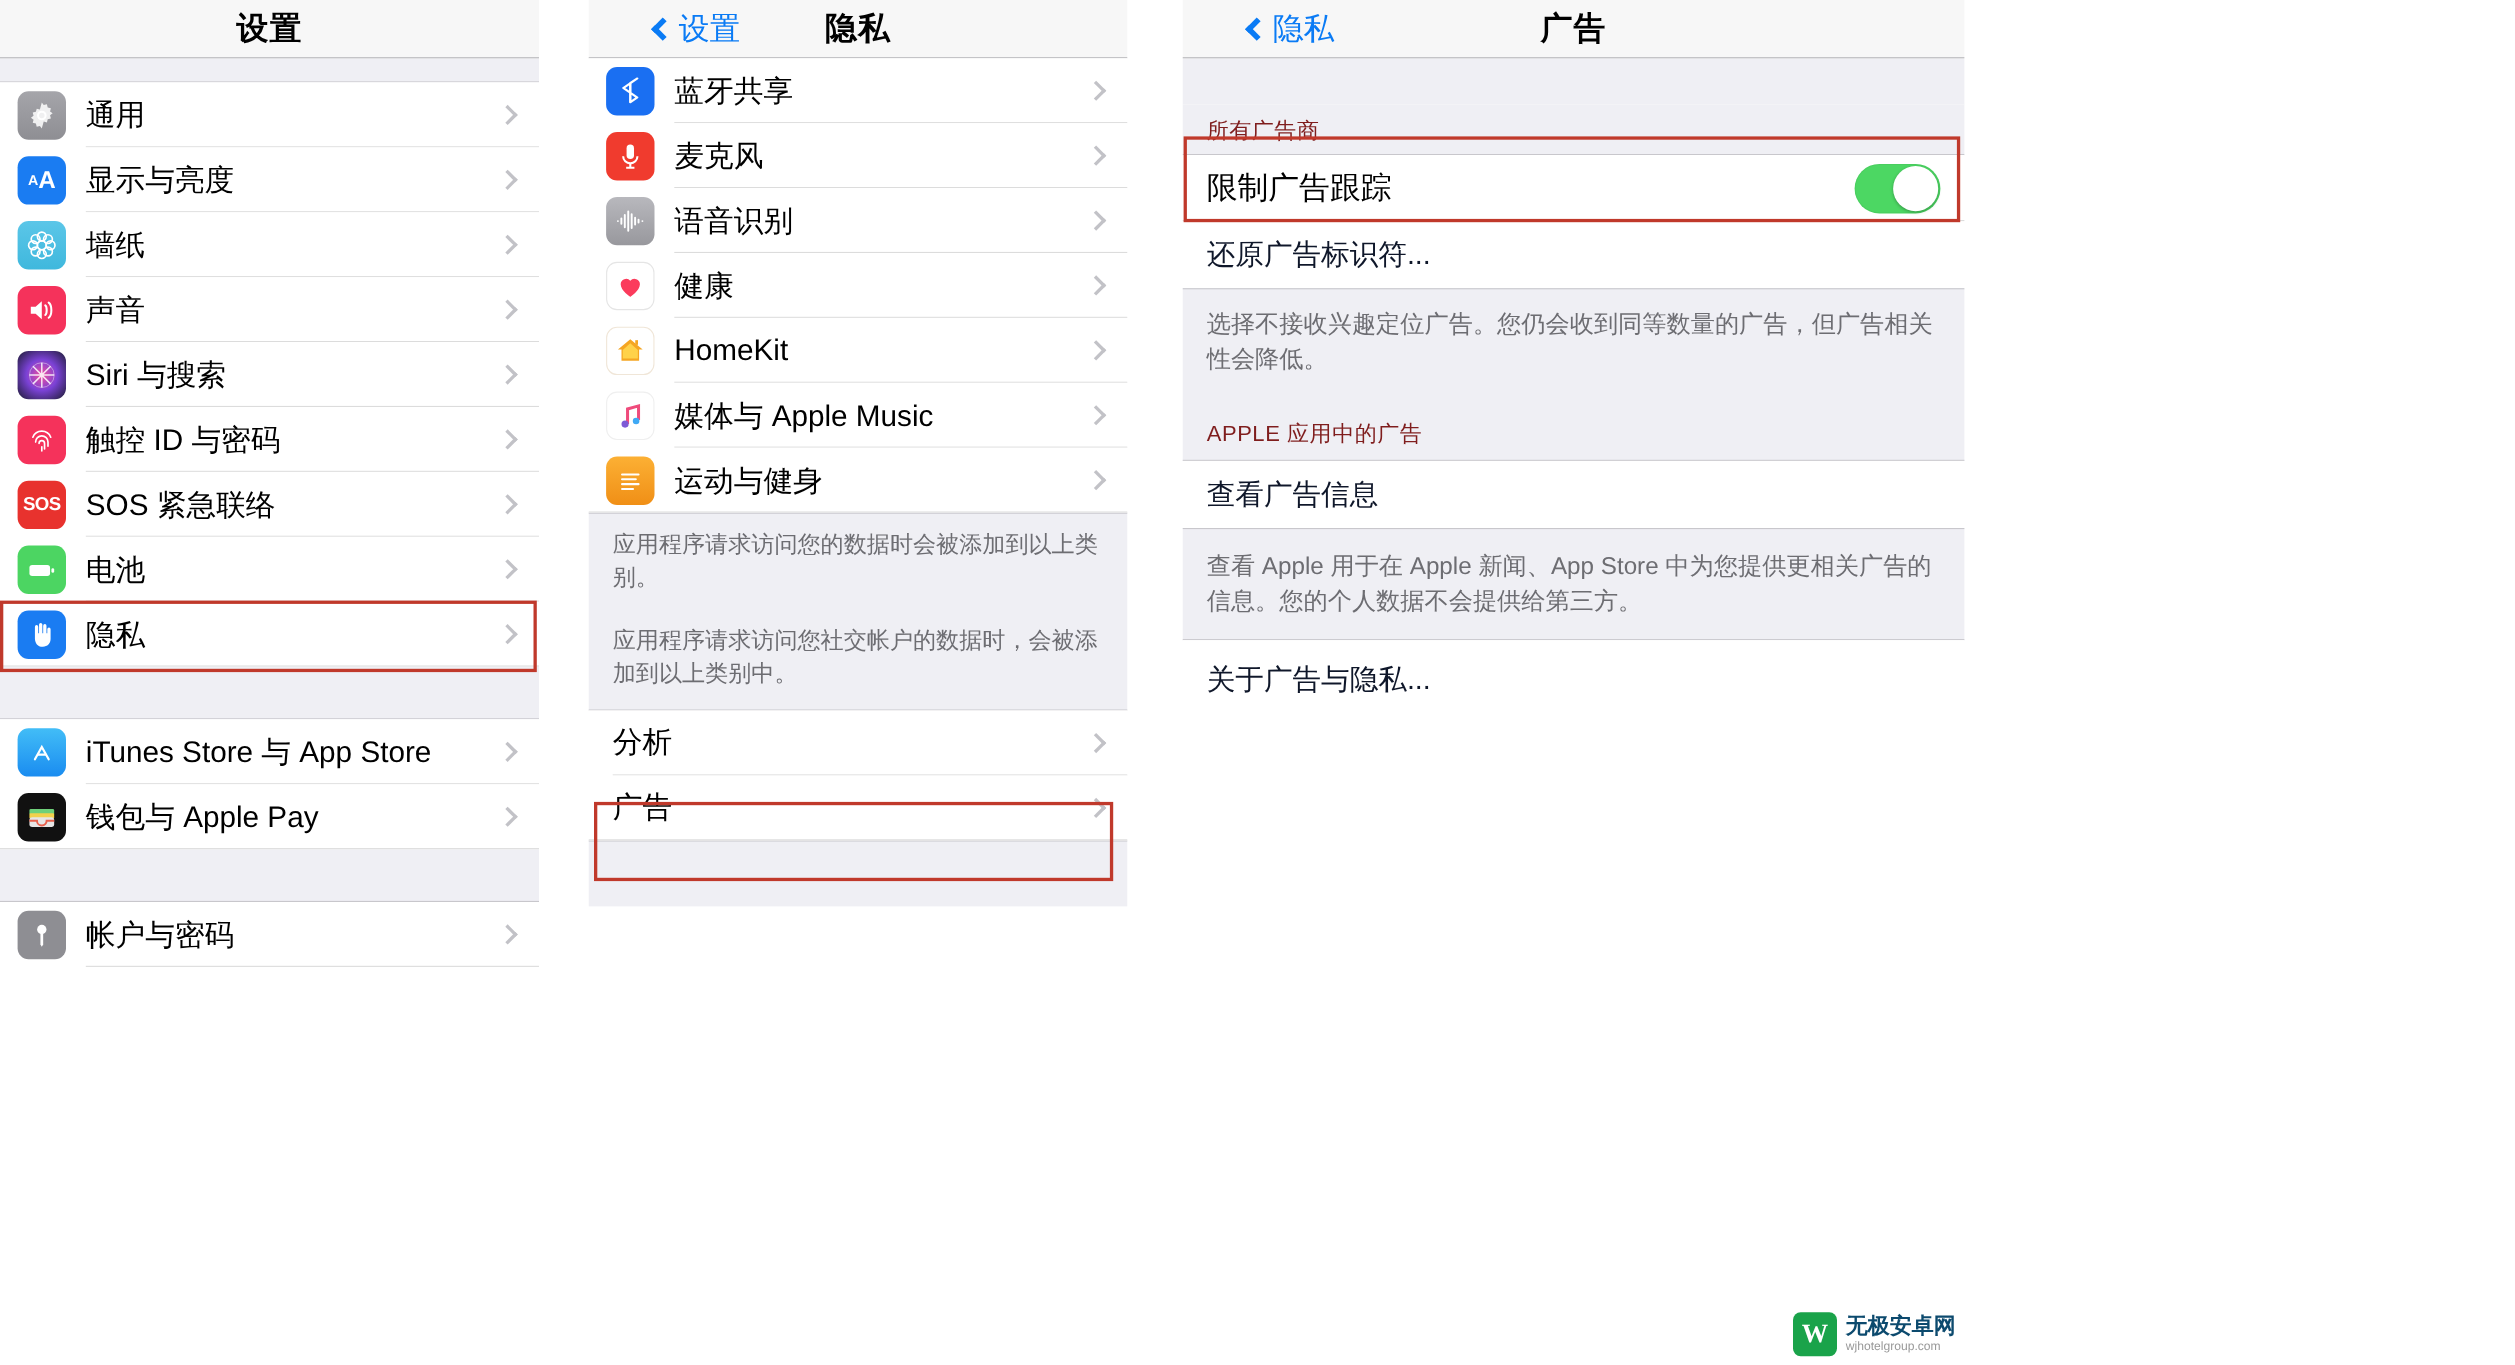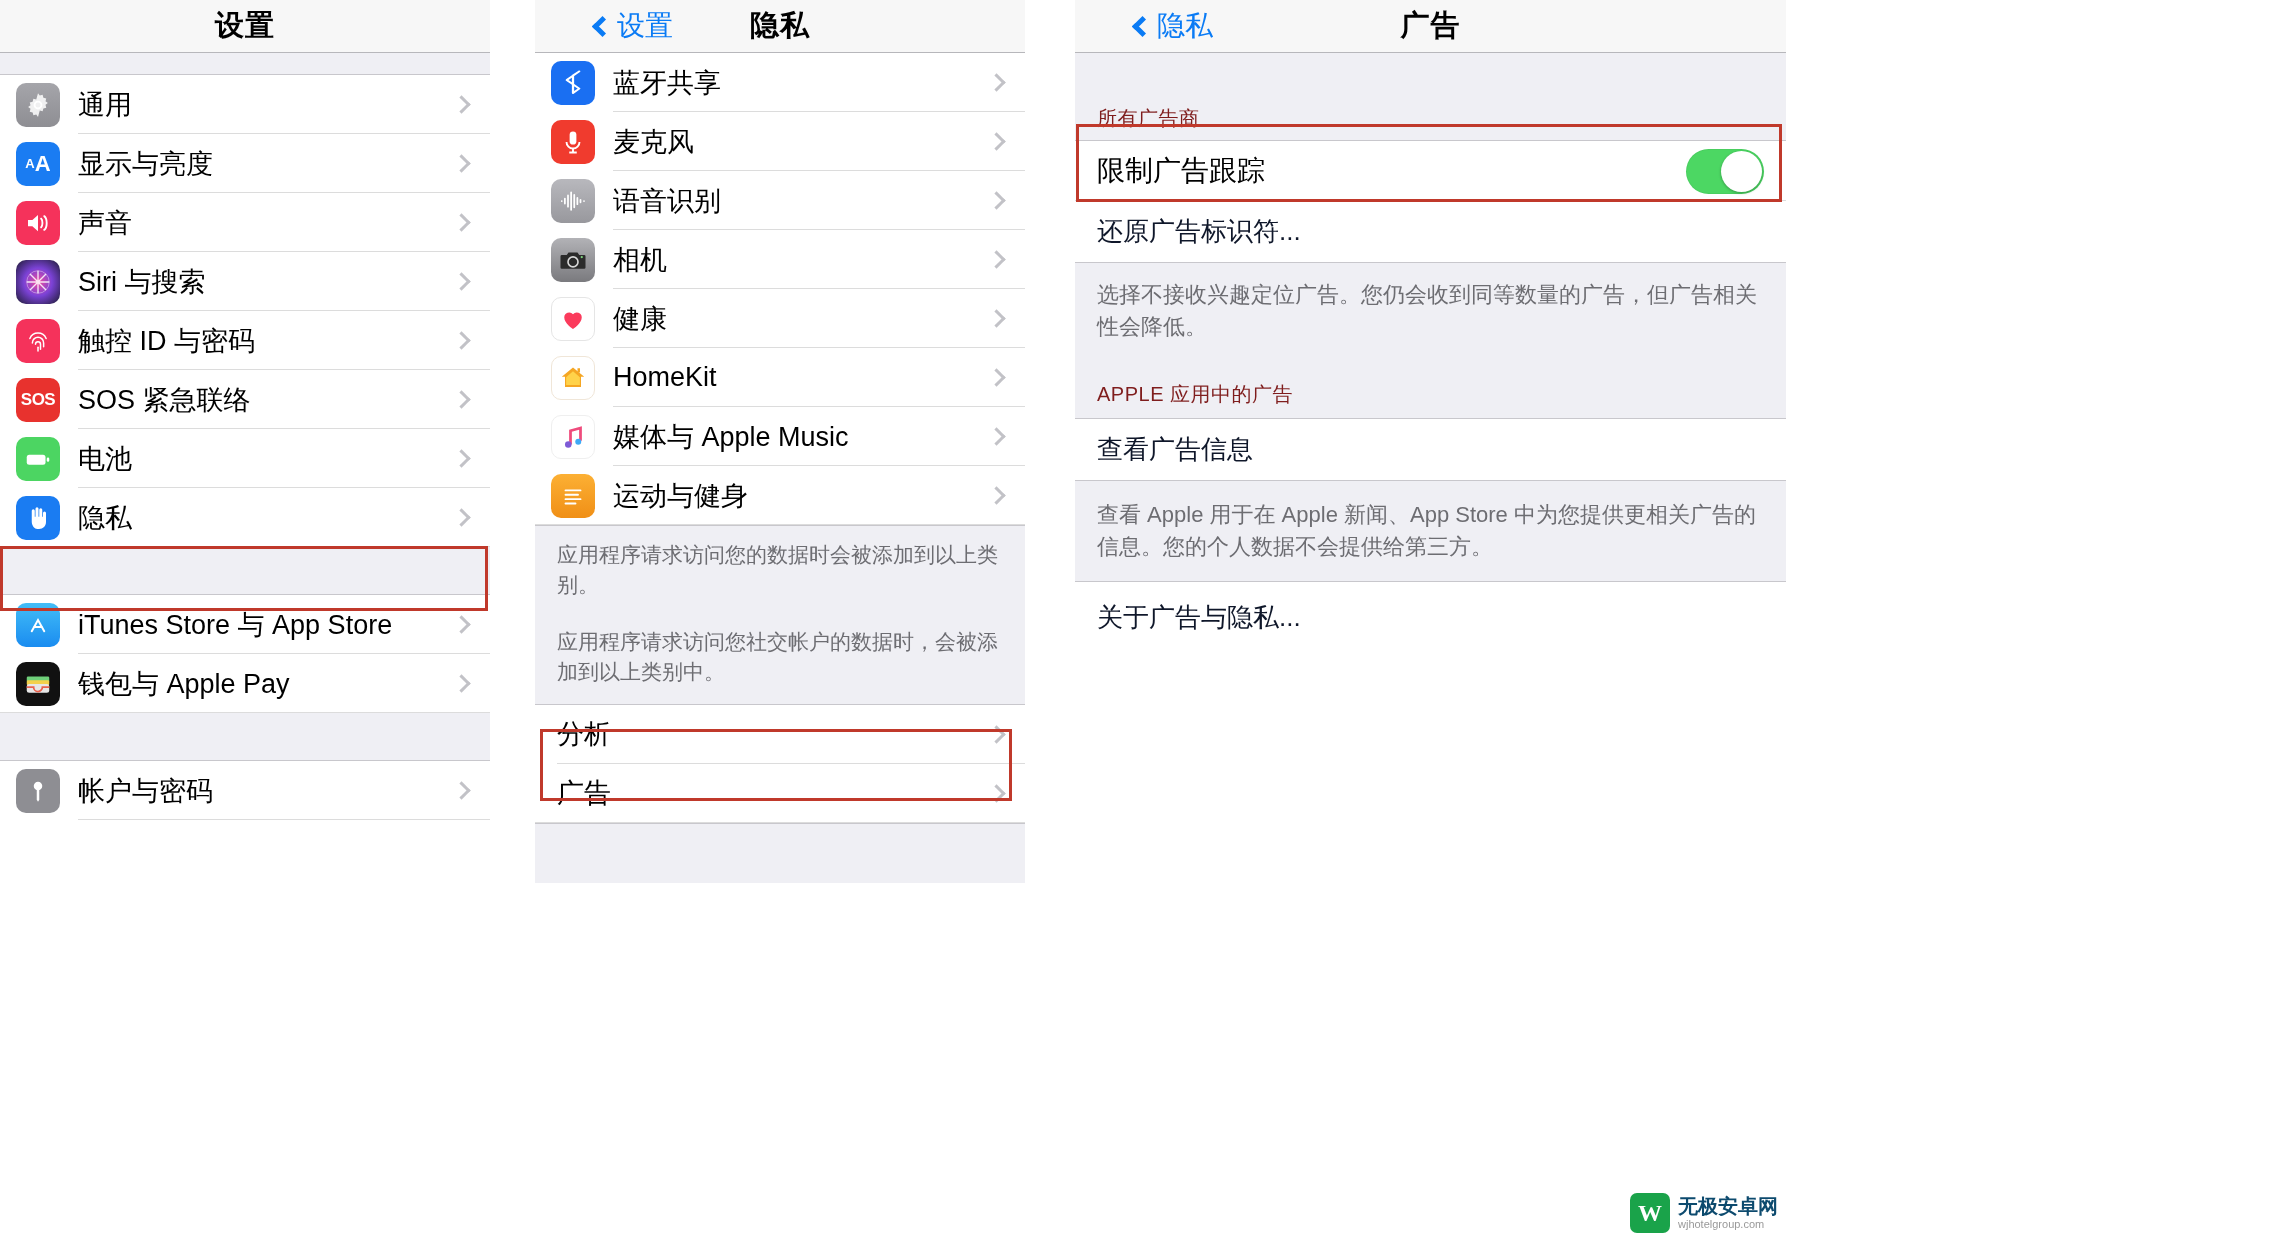--- a/index.html
+++ b/index.html
@@ -233,20 +233,38 @@
       <div class="row">
         <div class="icon ic-aa">
           <span style="font-size:13px;">A</span>
             <span style="font-size:22px;">A</span>
         </div>
         <div class="row-label">显示与亮度</div>
         <div class="chev"></div>
         <div class="sep"></div>
       </div>
 
+      <div class="row">
+        <div class="icon ic-wall">
+          <svg class="glyph" viewBox="0 0 24 24" fill="none" stroke="#fff" stroke-width="1.2">
+              <circle cx="12" cy="12" r="3.2"></circle>
+              <circle cx="12" cy="5.6" r="3.2"></circle>
+              <circle cx="12" cy="18.4" r="3.2"></circle>
+              <circle cx="5.6" cy="12" r="3.2"></circle>
+              <circle cx="18.4" cy="12" r="3.2"></circle>
+              <circle cx="7.5" cy="7.5" r="3.2"></circle>
+              <circle cx="16.5" cy="7.5" r="3.2"></circle>
+              <circle cx="7.5" cy="16.5" r="3.2"></circle>
+              <circle cx="16.5" cy="16.5" r="3.2"></circle>
+            </svg>
+        </div>
+        <div class="row-label">墙纸</div>
+        <div class="chev"></div>
+        <div class="sep"></div>
+      </div>
 
       <div class="row">
         <div class="icon ic-sound">
           <svg class="glyph" viewBox="0 0 24 24" fill="#fff">
               <path d="M4 9.5v5h3.5l4.5 4V5.5l-4.5 4H4z"></path>
               <path d="M14.5 8.5c1.4 1 1.4 6 0 7" stroke="#fff" stroke-width="1.5" fill="none" stroke-linecap="round"></path>
               <path d="M17 6.5c2.6 1.8 2.6 9.2 0 11" stroke="#fff" stroke-width="1.5" fill="none" stroke-linecap="round"></path>
             </svg>
         </div>
         <div class="row-label">声音</div>
@@ -402,32 +420,20 @@
         <div class="icon ic-voice">
           <svg class="glyph" viewBox="0 0 24 24" stroke="#fff" stroke-width="1.4" stroke-linecap="round">
               <path d="M3 12h.01M5.5 10v4M8 7.5v9M10.5 5v14M13 7v10M15.5 9.5v5M18 11v2M20.8 12h.01"></path>
             </svg>
         </div>
         <div class="row-label">语音识别</div>
         <div class="chev"></div>
         <div class="sep"></div>
       </div>
 
-      <div class="row">
-        <div class="icon ic-cam">
-          <svg class="glyph" viewBox="0 0 24 24" fill="#2b2b2b">
-              <path d="M3 8h4l1.4-2h7.2L17 8h4a1 1 0 011 1v9a1 1 0 01-1 1H3a1 1 0 01-1-1V9a1 1 0 011-1z"></path>
-              <circle cx="12" cy="13.5" r="4" fill="none" stroke="#d8d8d8" stroke-width="1.3"></circle>
-              <circle cx="19" cy="9.6" r="0.9" fill="#7fd87f"></circle>
-            </svg>
-        </div>
-        <div class="row-label">相机</div>
-        <div class="chev"></div>
-        <div class="sep"></div>
-      </div>
 
       <div class="row">
         <div class="icon ic-health">
           <svg class="glyph" viewBox="0 0 24 24">
               <path d="M12 20s-7-4.6-7-9.2A4 4 0 0112 8.2 4 4 0 0119 10.8C19 15.4 12 20 12 20z" fill="#fb3b5c"></path>
             </svg>
         </div>
         <div class="row-label">健康</div>
         <div class="chev"></div>
         <div class="sep"></div>

